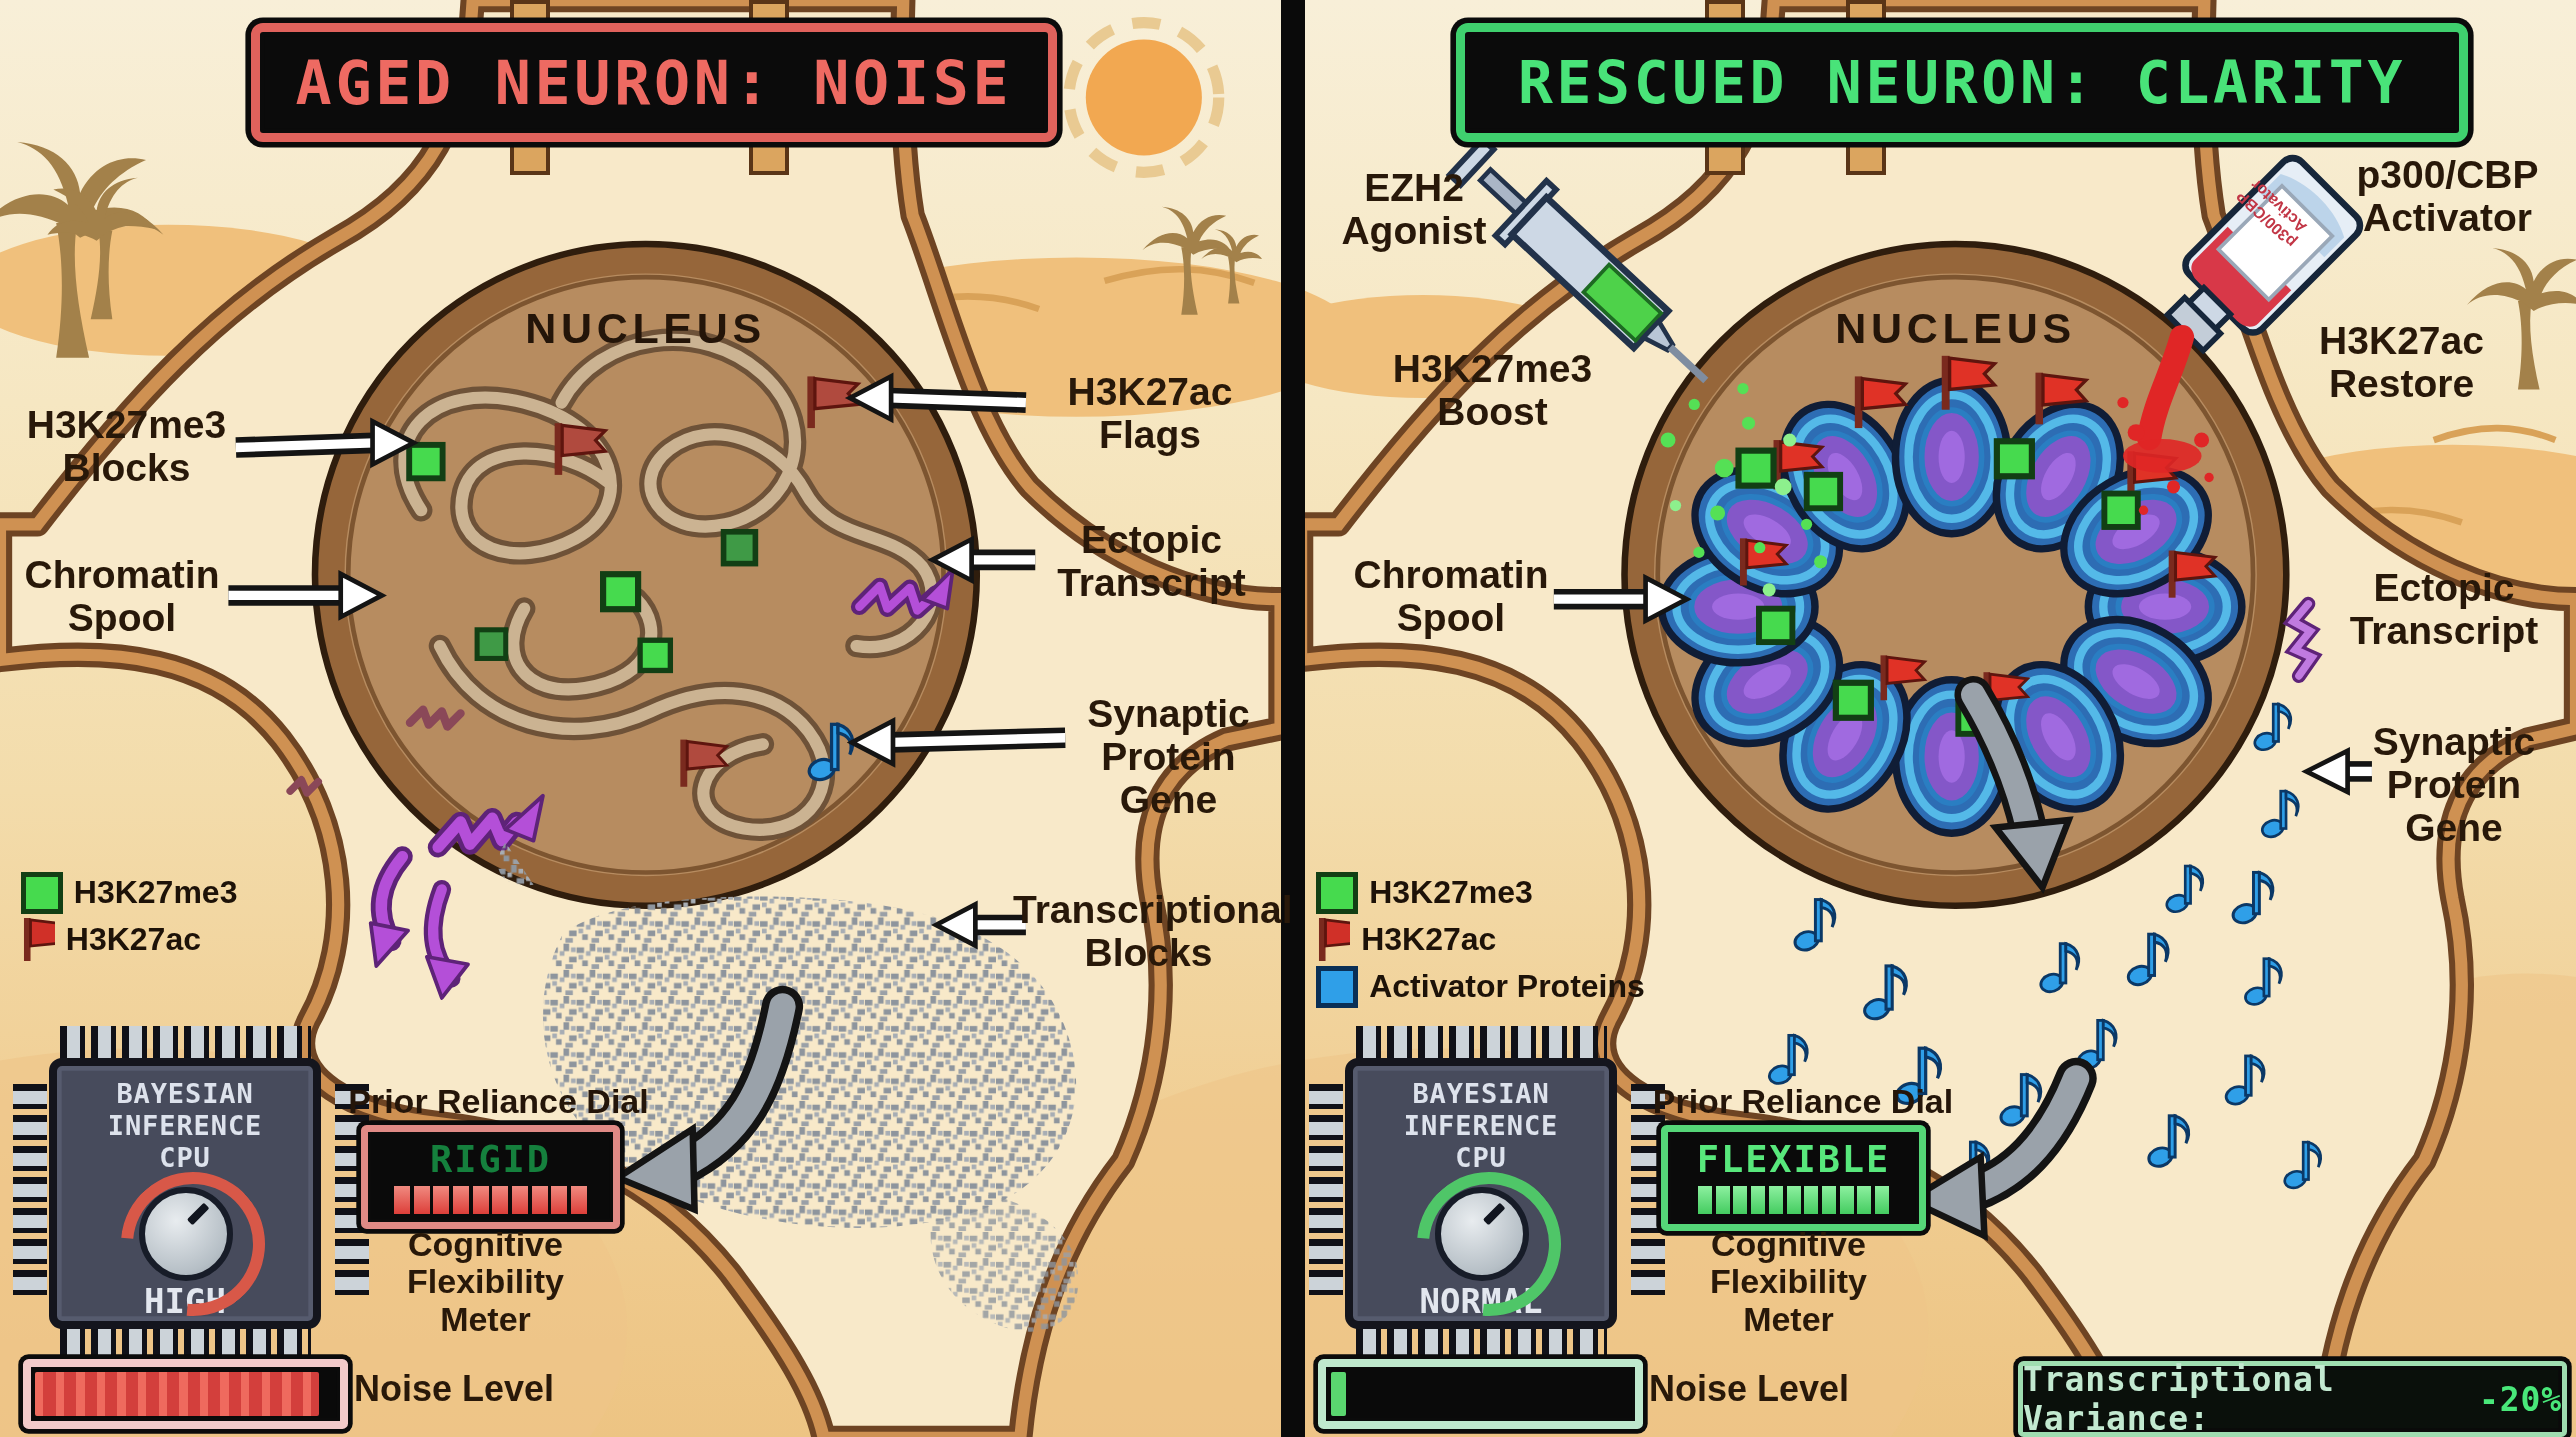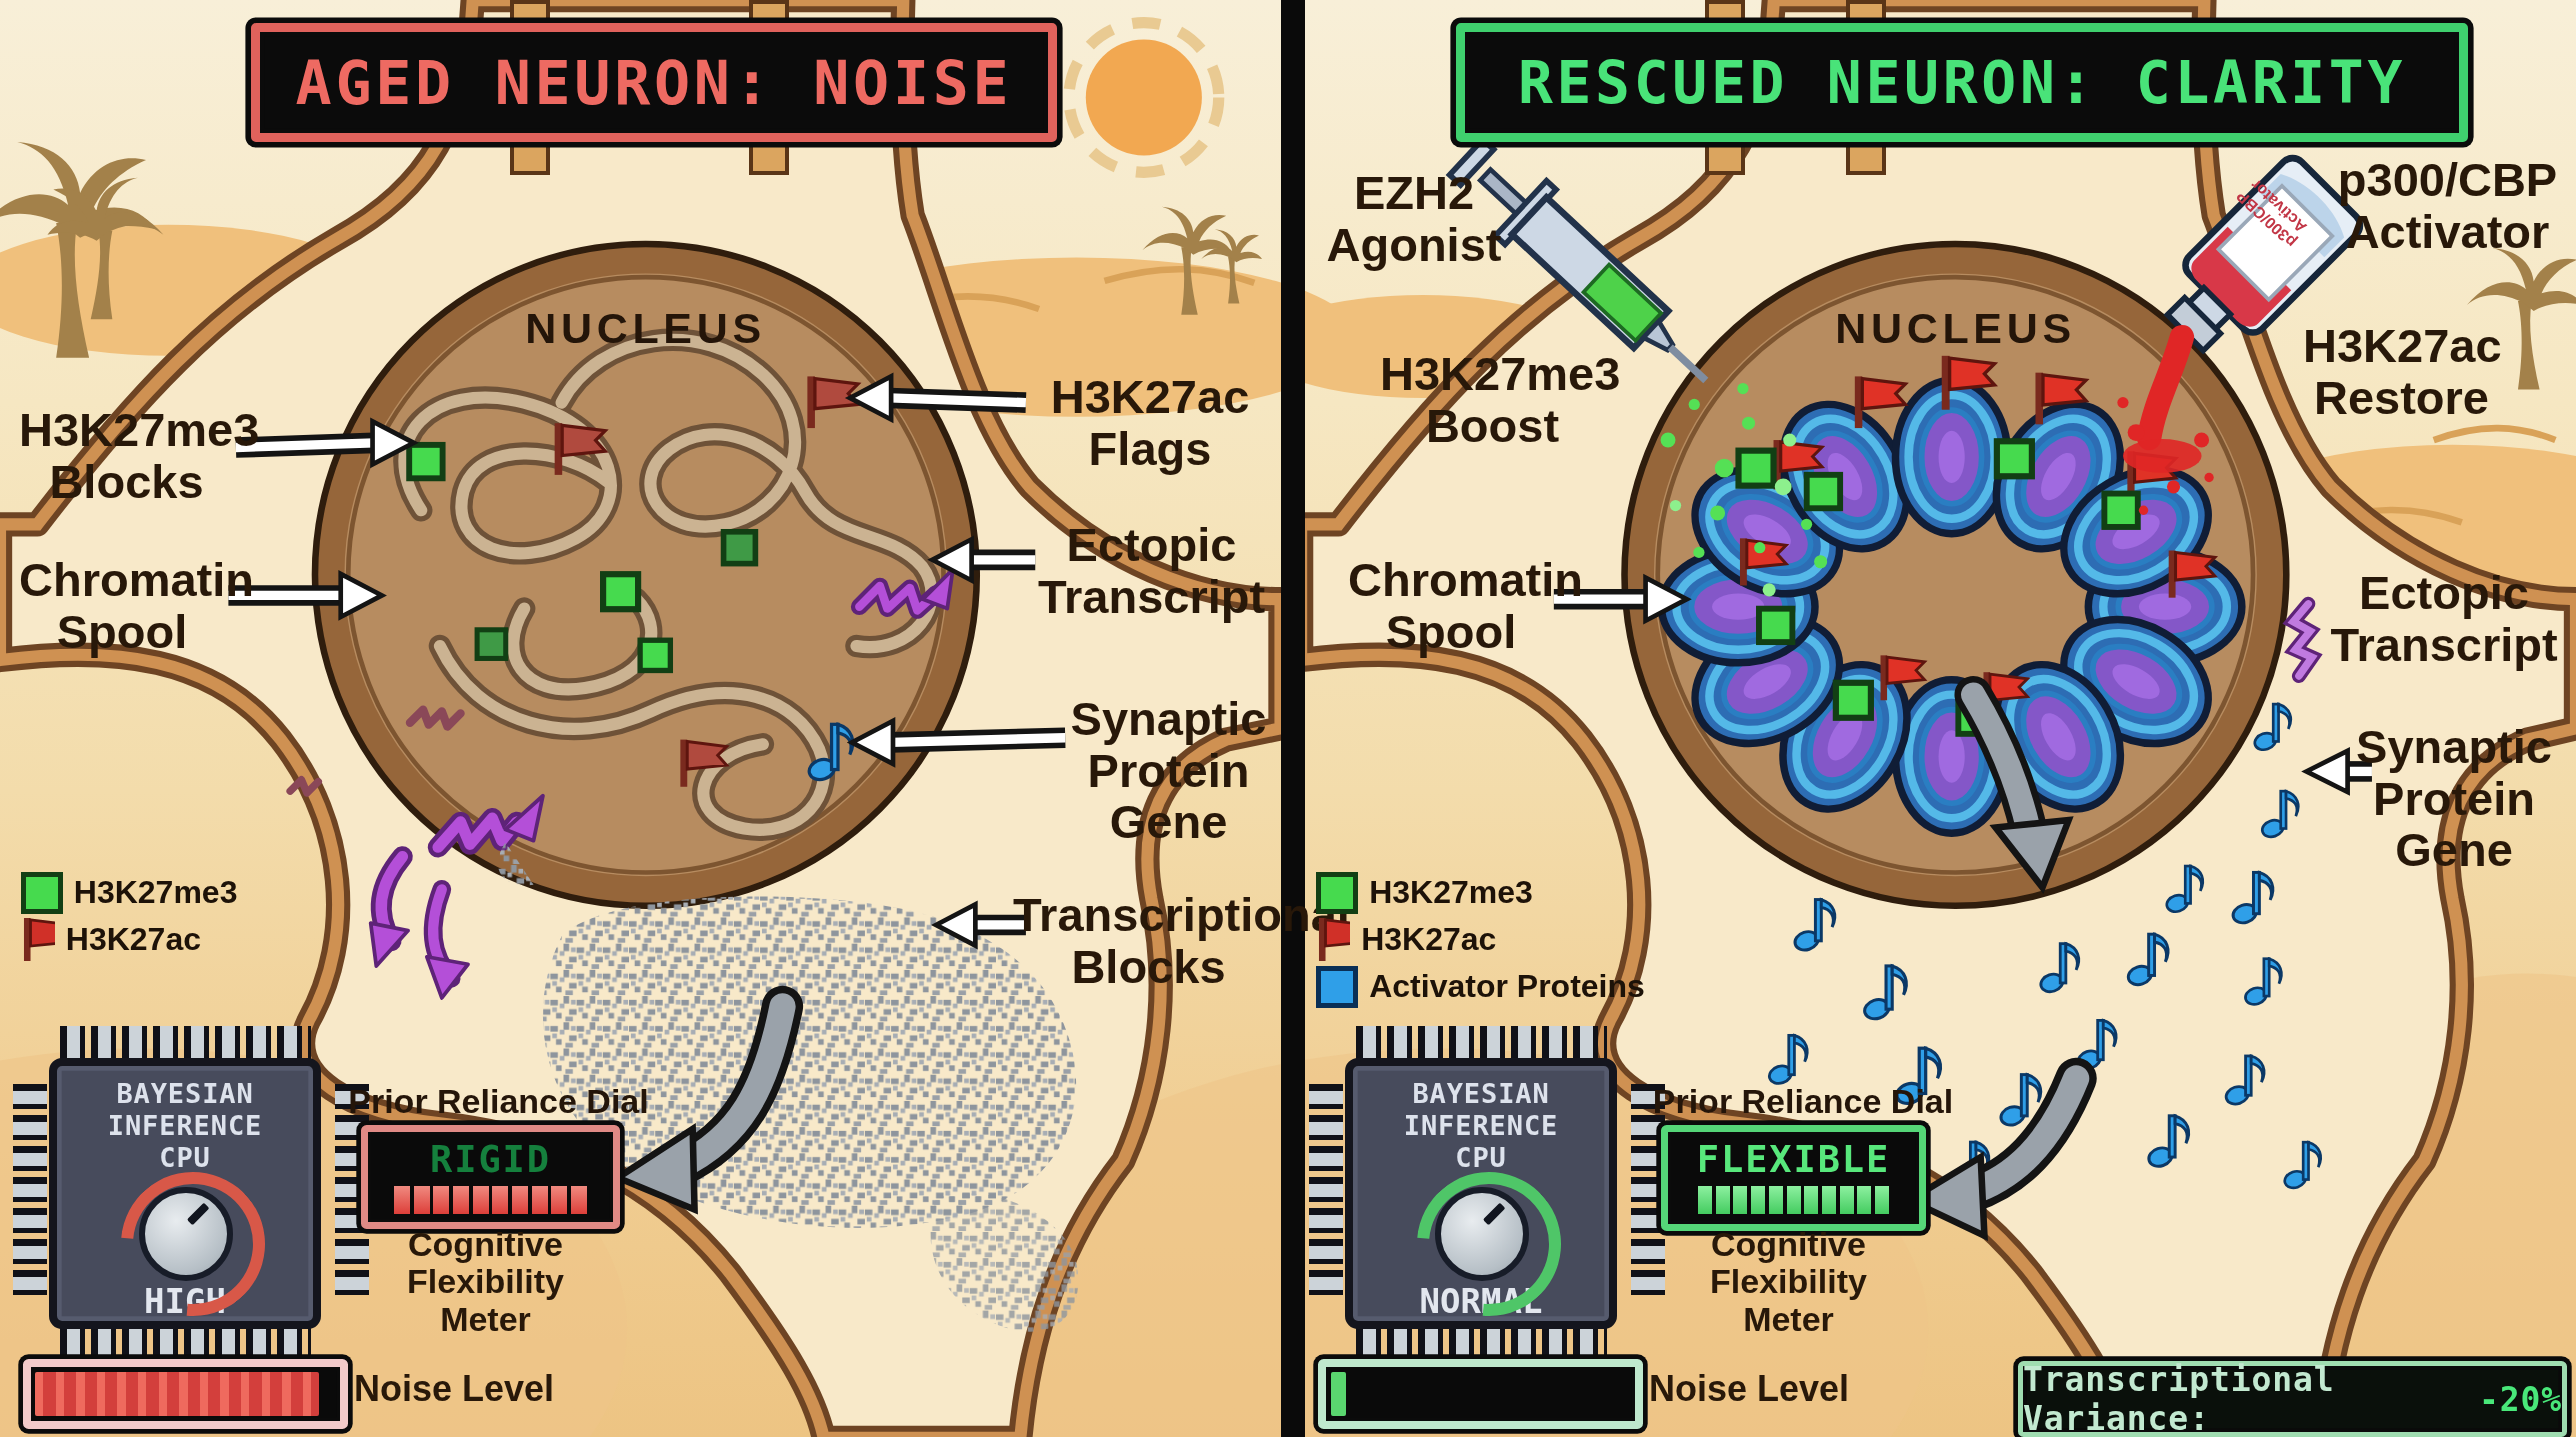--- a/index.html
+++ b/index.html
@@ -3,27 +3,27 @@
 <meta charset="utf-8">
 <style>
   html,body{margin:0;padding:0;background:#222;}
   #stage{position:relative;width:2576px;height:1438px;overflow:hidden;
     background:linear-gradient(180deg,#f8efd8 0%,#f6e7c2 28%,#f3dcab 55%,#f0cd92 80%,#edc483 100%);
     font-family:"Liberation Sans",sans-serif;}
   .scene{position:absolute;left:0;top:0;z-index:1}
   .divider{position:absolute;left:1281px;top:0;width:24px;height:1438px;background:#0a0a0a;z-index:5}
   
   .sign{position:absolute;z-index:6;display:flex;align-items:center;justify-content:center;
-    background:#0b0b0b;border-radius:5px;
+    background:#0b0b0b;border-radius:12px;
     font-family:"DejaVu Sans Mono",monospace;font-weight:bold;letter-spacing:3.7px;}
   .sign.red{border:9.4px solid #e0625c;box-shadow:0 0 0 5.6px #0b0b0b, inset 0 0 0 4.7px #0b0b0b;color:#ee6a62;}
   .sign.green{border:9.4px solid #3fd06e;box-shadow:0 0 0 5.6px #0b0b0b, inset 0 0 0 4.7px #0b0b0b;color:#49e379;}
   .post{position:absolute;width:32px;background:#dba55f;border:4.7px solid #5a3517;z-index:4}
   
-  .lbl{position:absolute;z-index:6;color:#281809;font-weight:bold;font-size:47px;line-height:1.1;
+  .lbl{position:absolute;z-index:6;color:#281809;font-weight:bold;font-size:39px;line-height:1.1;
     text-align:center;white-space:pre-line;}
   .nucleus-lbl{font-size:43px;letter-spacing:4.7px;color:#241509}
   
   .legend{position:absolute;z-index:6}
   .legend .row{display:flex;align-items:center;height:47px}
   .legend .txt{font-weight:bold;font-size:32px;color:#1d1208;margin-left:11.2px}
   .sq{width:32px;height:32px;border:5.6px solid #0d2b0d}
   .sq.green{background:#46da4e;border-color:#123f14}
   .sq.blue{background:#2f9fe8;border-color:#0a2f56}
   

